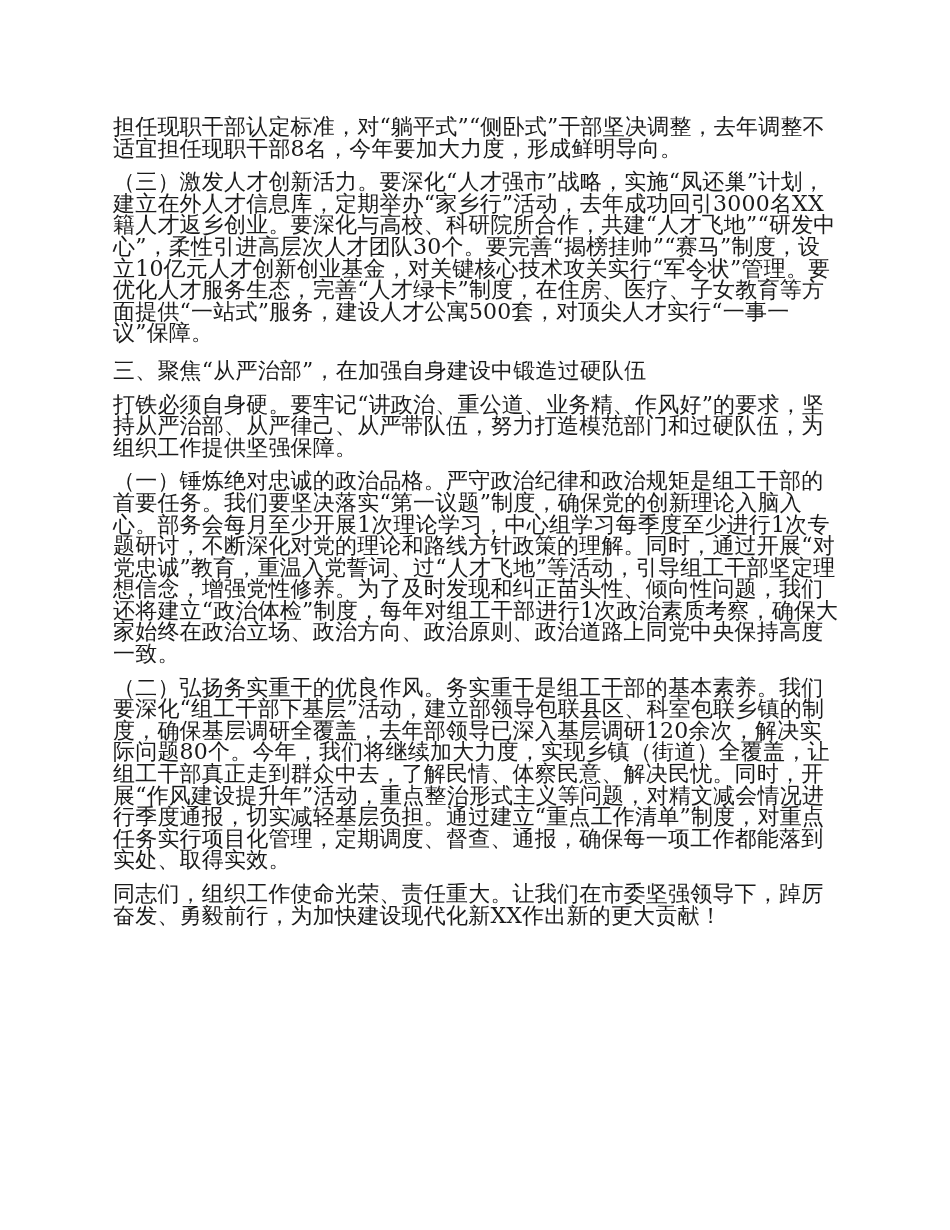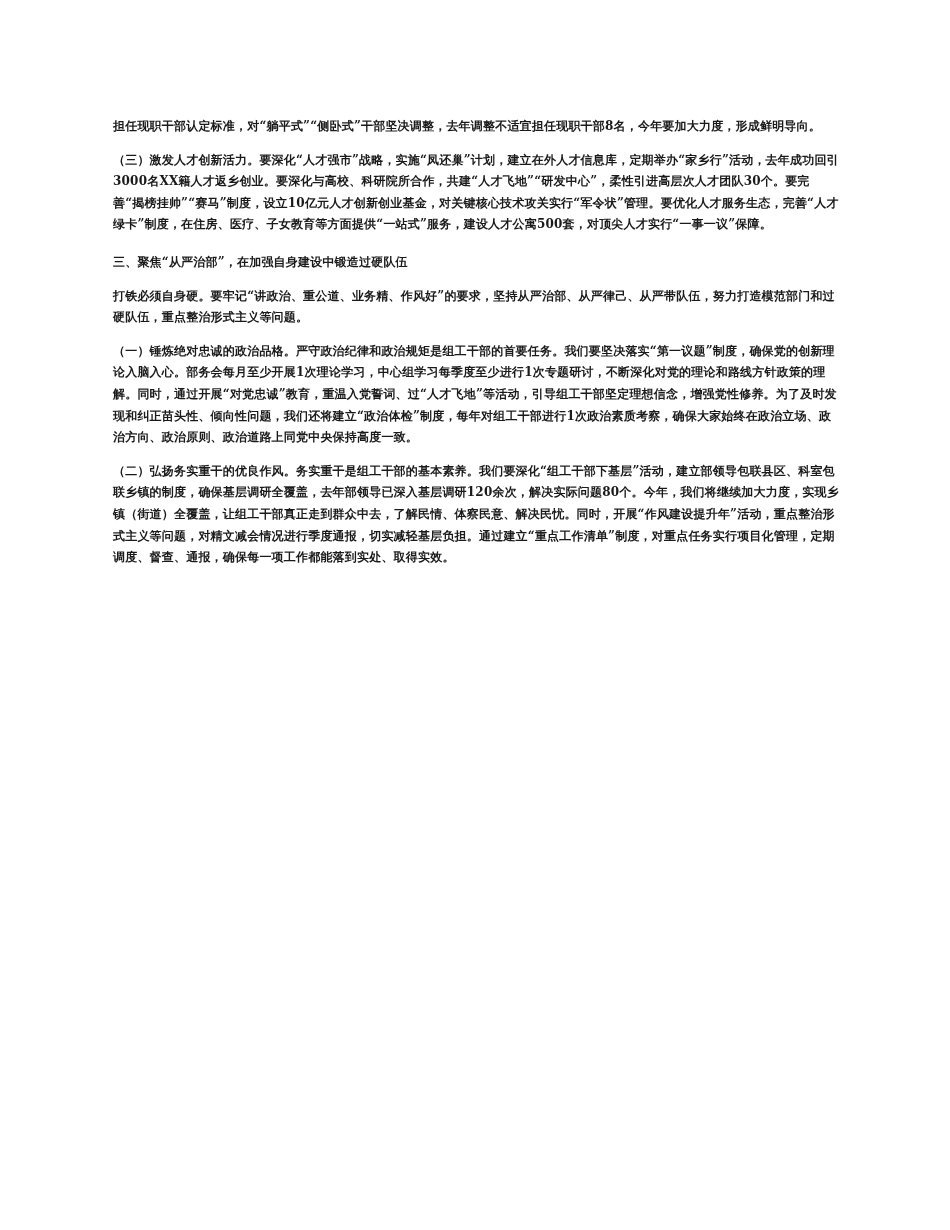--- a/index.html
+++ b/index.html
@@ -3,32 +3,32 @@
 <meta charset="utf-8">
 <style>
   html, body { margin: 0; padding: 0; background: #ffffff; }
   body { width: 950px; height: 1230px; position: relative; overflow: hidden; }
   .page {
     position: absolute;
     left: 113px;
     top: 116px;
     width: 728px;
     font-family: "DejaVu Serif", "Liberation Serif", serif;
-    font-size: 12px;
+    font-size: 22px;
     line-height: 21.6px;
     color: #1a1a1a;
     letter-spacing: 0.2px;
-    font-weight: bold;
   }
   .para { margin: 0 0 12px 0; text-align: left; word-break: break-all; }
   .heading { margin: 16px 0 12px 0; }
 </style>
 </head>
 <body>
 
 <div class="page">
   <p class="para">担任现职干部认定标准，对“躺平式”“侧卧式”干部坚决调整，去年调整不适宜担任现职干部8名，今年要加大力度，形成鲜明导向。</p>
   <p class="para">（三）激发人才创新活力。要深化“人才强市”战略，实施“凤还巢”计划，建立在外人才信息库，定期举办“家乡行”活动，去年成功回引3000名XX籍人才返乡创业。要深化与高校、科研院所合作，共建“人才飞地”“研发中心”，柔性引进高层次人才团队30个。要完善“揭榜挂帅”“赛马”制度，设立10亿元人才创新创业基金，对关键核心技术攻关实行“军令状”管理。要优化人才服务生态，完善“人才绿卡”制度，在住房、医疗、子女教育等方面提供“一站式”服务，建设人才公寓500套，对顶尖人才实行“一事一议”保障。</p>
   <p class="heading">三、聚焦“从严治部”，在加强自身建设中锻造过硬队伍</p>
-  <p class="para">打铁必须自身硬。要牢记“讲政治、重公道、业务精、作风好”的要求，坚持从严治部、从严律己、从严带队伍，努力打造模范部门和过硬队伍，重点整治形式主义等问题。</p>
+  <p class="para">打铁必须自身硬。要牢记“讲政治、重公道、业务精、作风好”的要求，坚持从严治部、从严律己、从严带队伍，努力打造模范部门和过硬队伍，为组织工作提供坚强保障。</p>
   <p class="para">（一）锤炼绝对忠诚的政治品格。严守政治纪律和政治规矩是组工干部的首要任务。我们要坚决落实“第一议题”制度，确保党的创新理论入脑入心。部务会每月至少开展1次理论学习，中心组学习每季度至少进行1次专题研讨，不断深化对党的理论和路线方针政策的理解。同时，通过开展“对党忠诚”教育，重温入党誓词、过“人才飞地”等活动，引导组工干部坚定理想信念，增强党性修养。为了及时发现和纠正苗头性、倾向性问题，我们还将建立“政治体检”制度，每年对组工干部进行1次政治素质考察，确保大家始终在政治立场、政治方向、政治原则、政治道路上同党中央保持高度一致。</p>
   <p class="para">（二）弘扬务实重干的优良作风。务实重干是组工干部的基本素养。我们要深化“组工干部下基层”活动，建立部领导包联县区、科室包联乡镇的制度，确保基层调研全覆盖，去年部领导已深入基层调研120余次，解决实际问题80个。今年，我们将继续加大力度，实现乡镇（街道）全覆盖，让组工干部真正走到群众中去，了解民情、体察民意、解决民忧。同时，开展“作风建设提升年”活动，重点整治形式主义等问题，对精文减会情况进行季度通报，切实减轻基层负担。通过建立“重点工作清单”制度，对重点任务实行项目化管理，定期调度、督查、通报，确保每一项工作都能落到实处、取得实效。</p>
+  <p class="para">同志们，组织工作使命光荣、责任重大。让我们在市委坚强领导下，踔厉奋发、勇毅前行，为加快建设现代化新XX作出新的更大贡献！</p>
 </div>
 
 </body></html>

